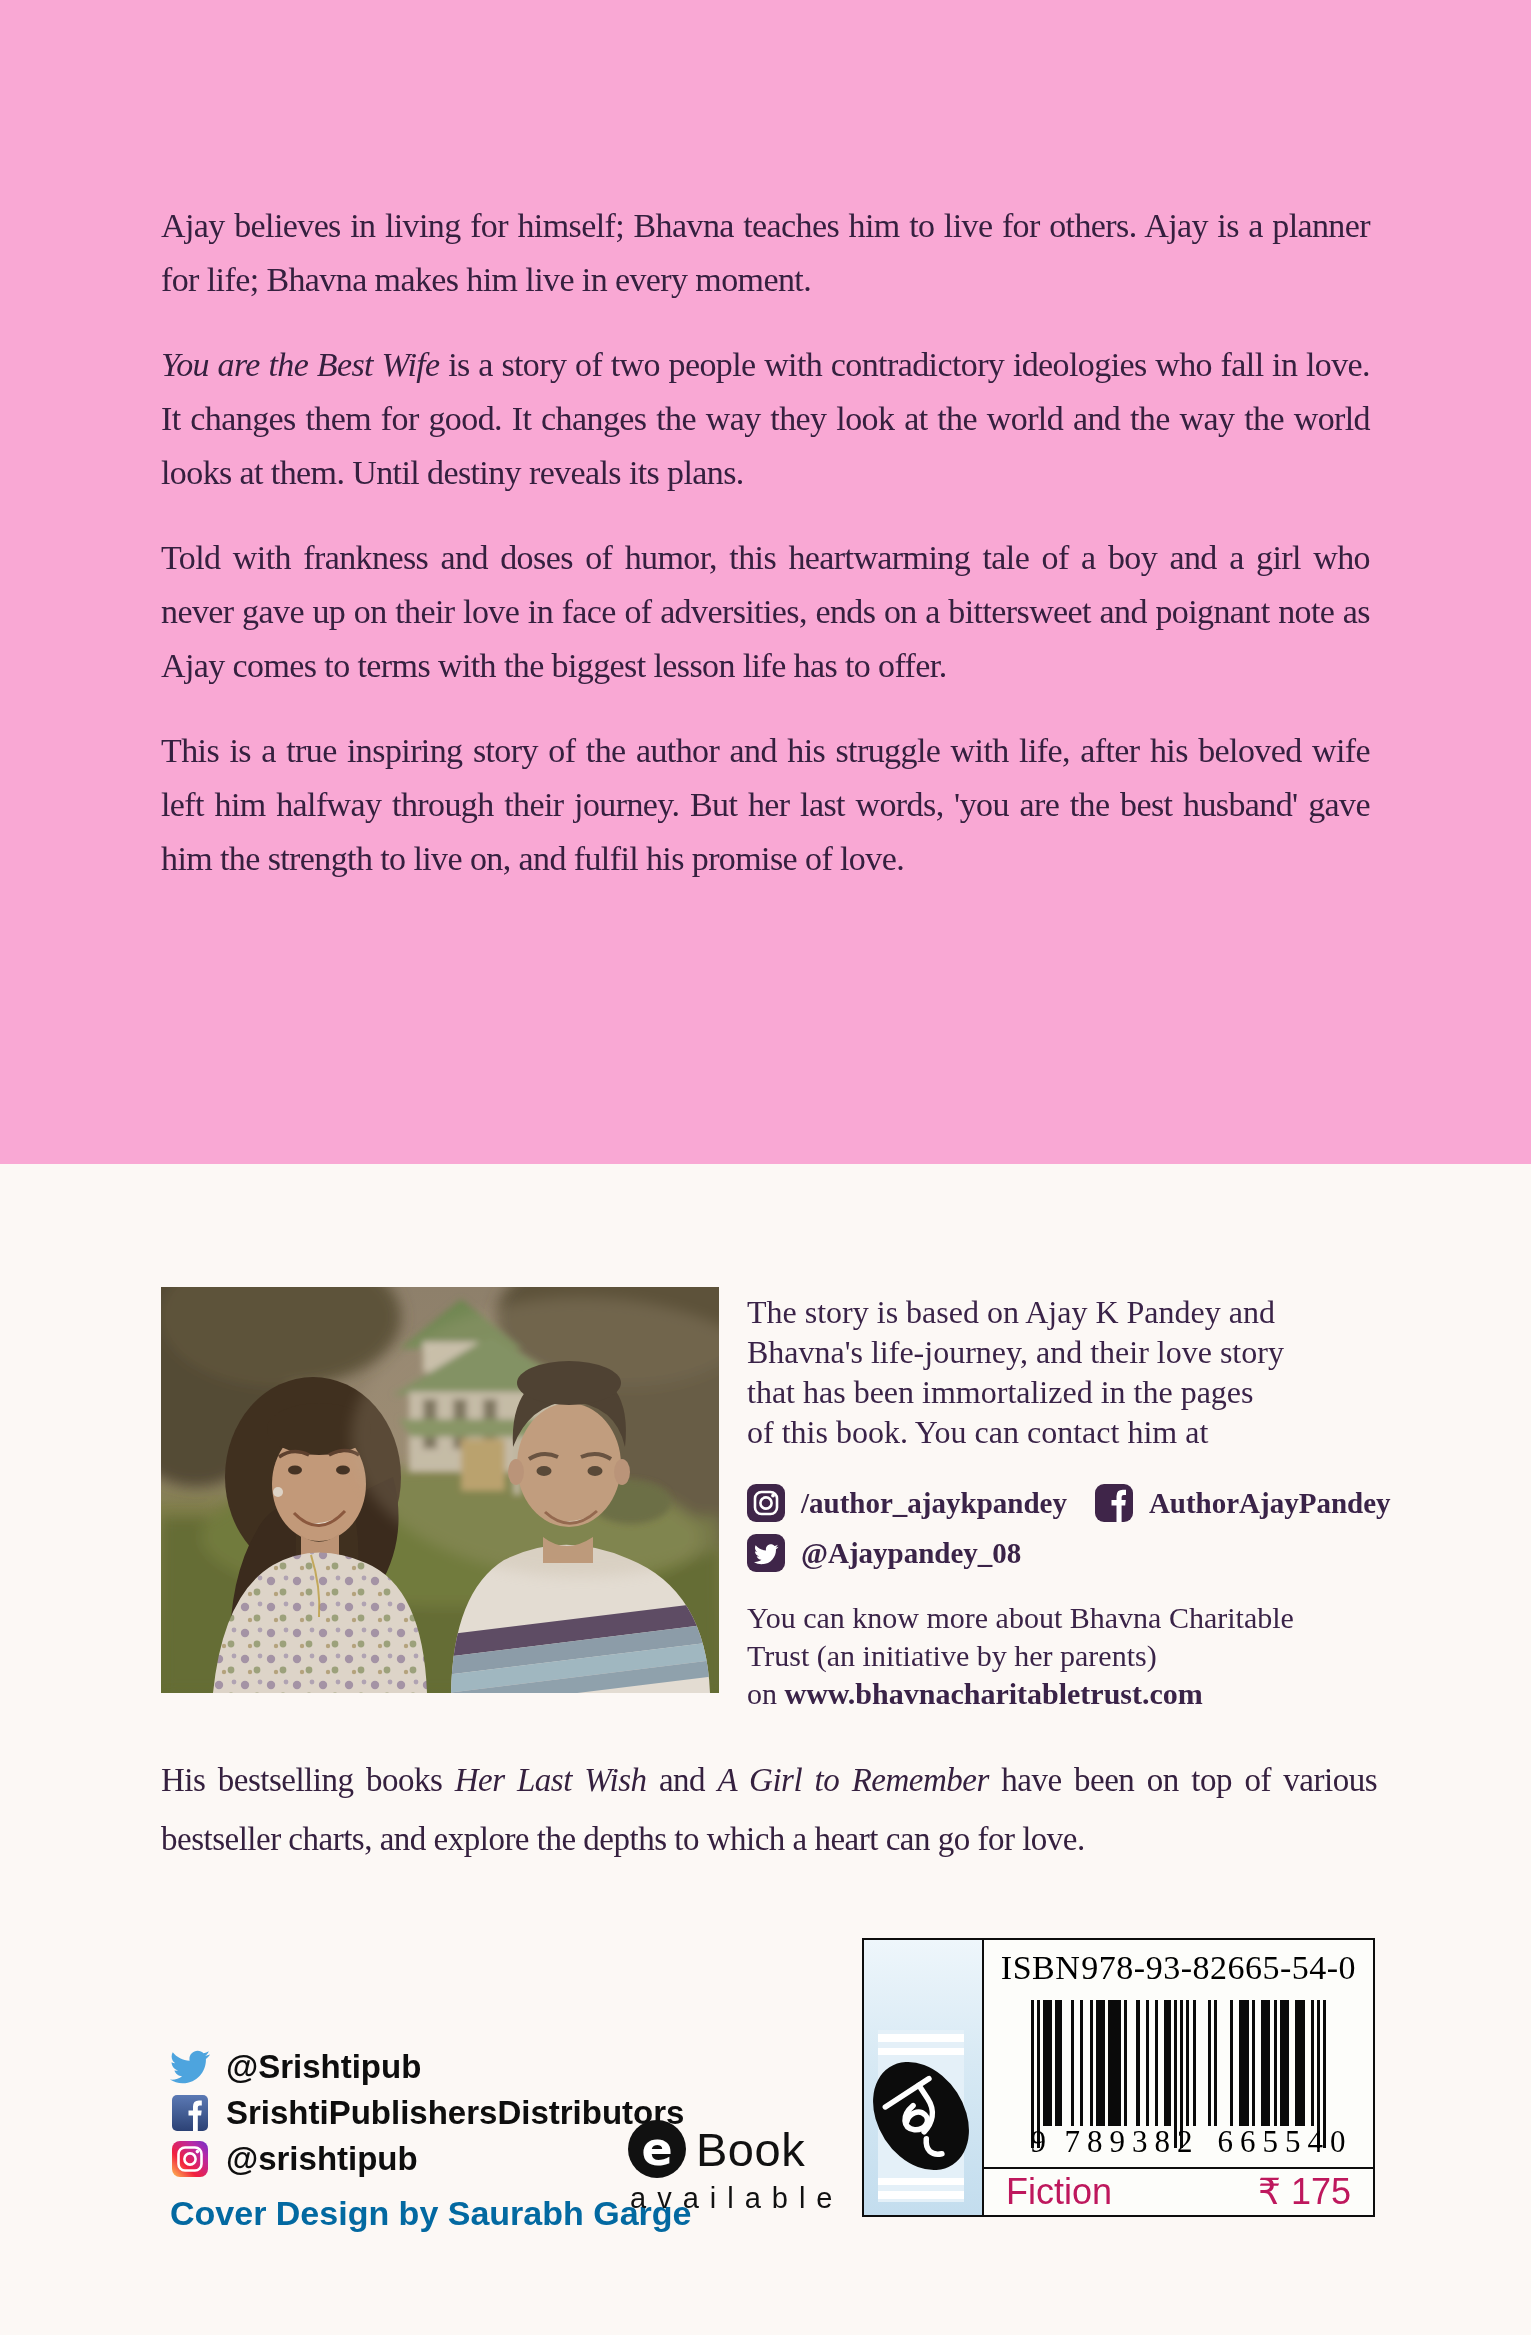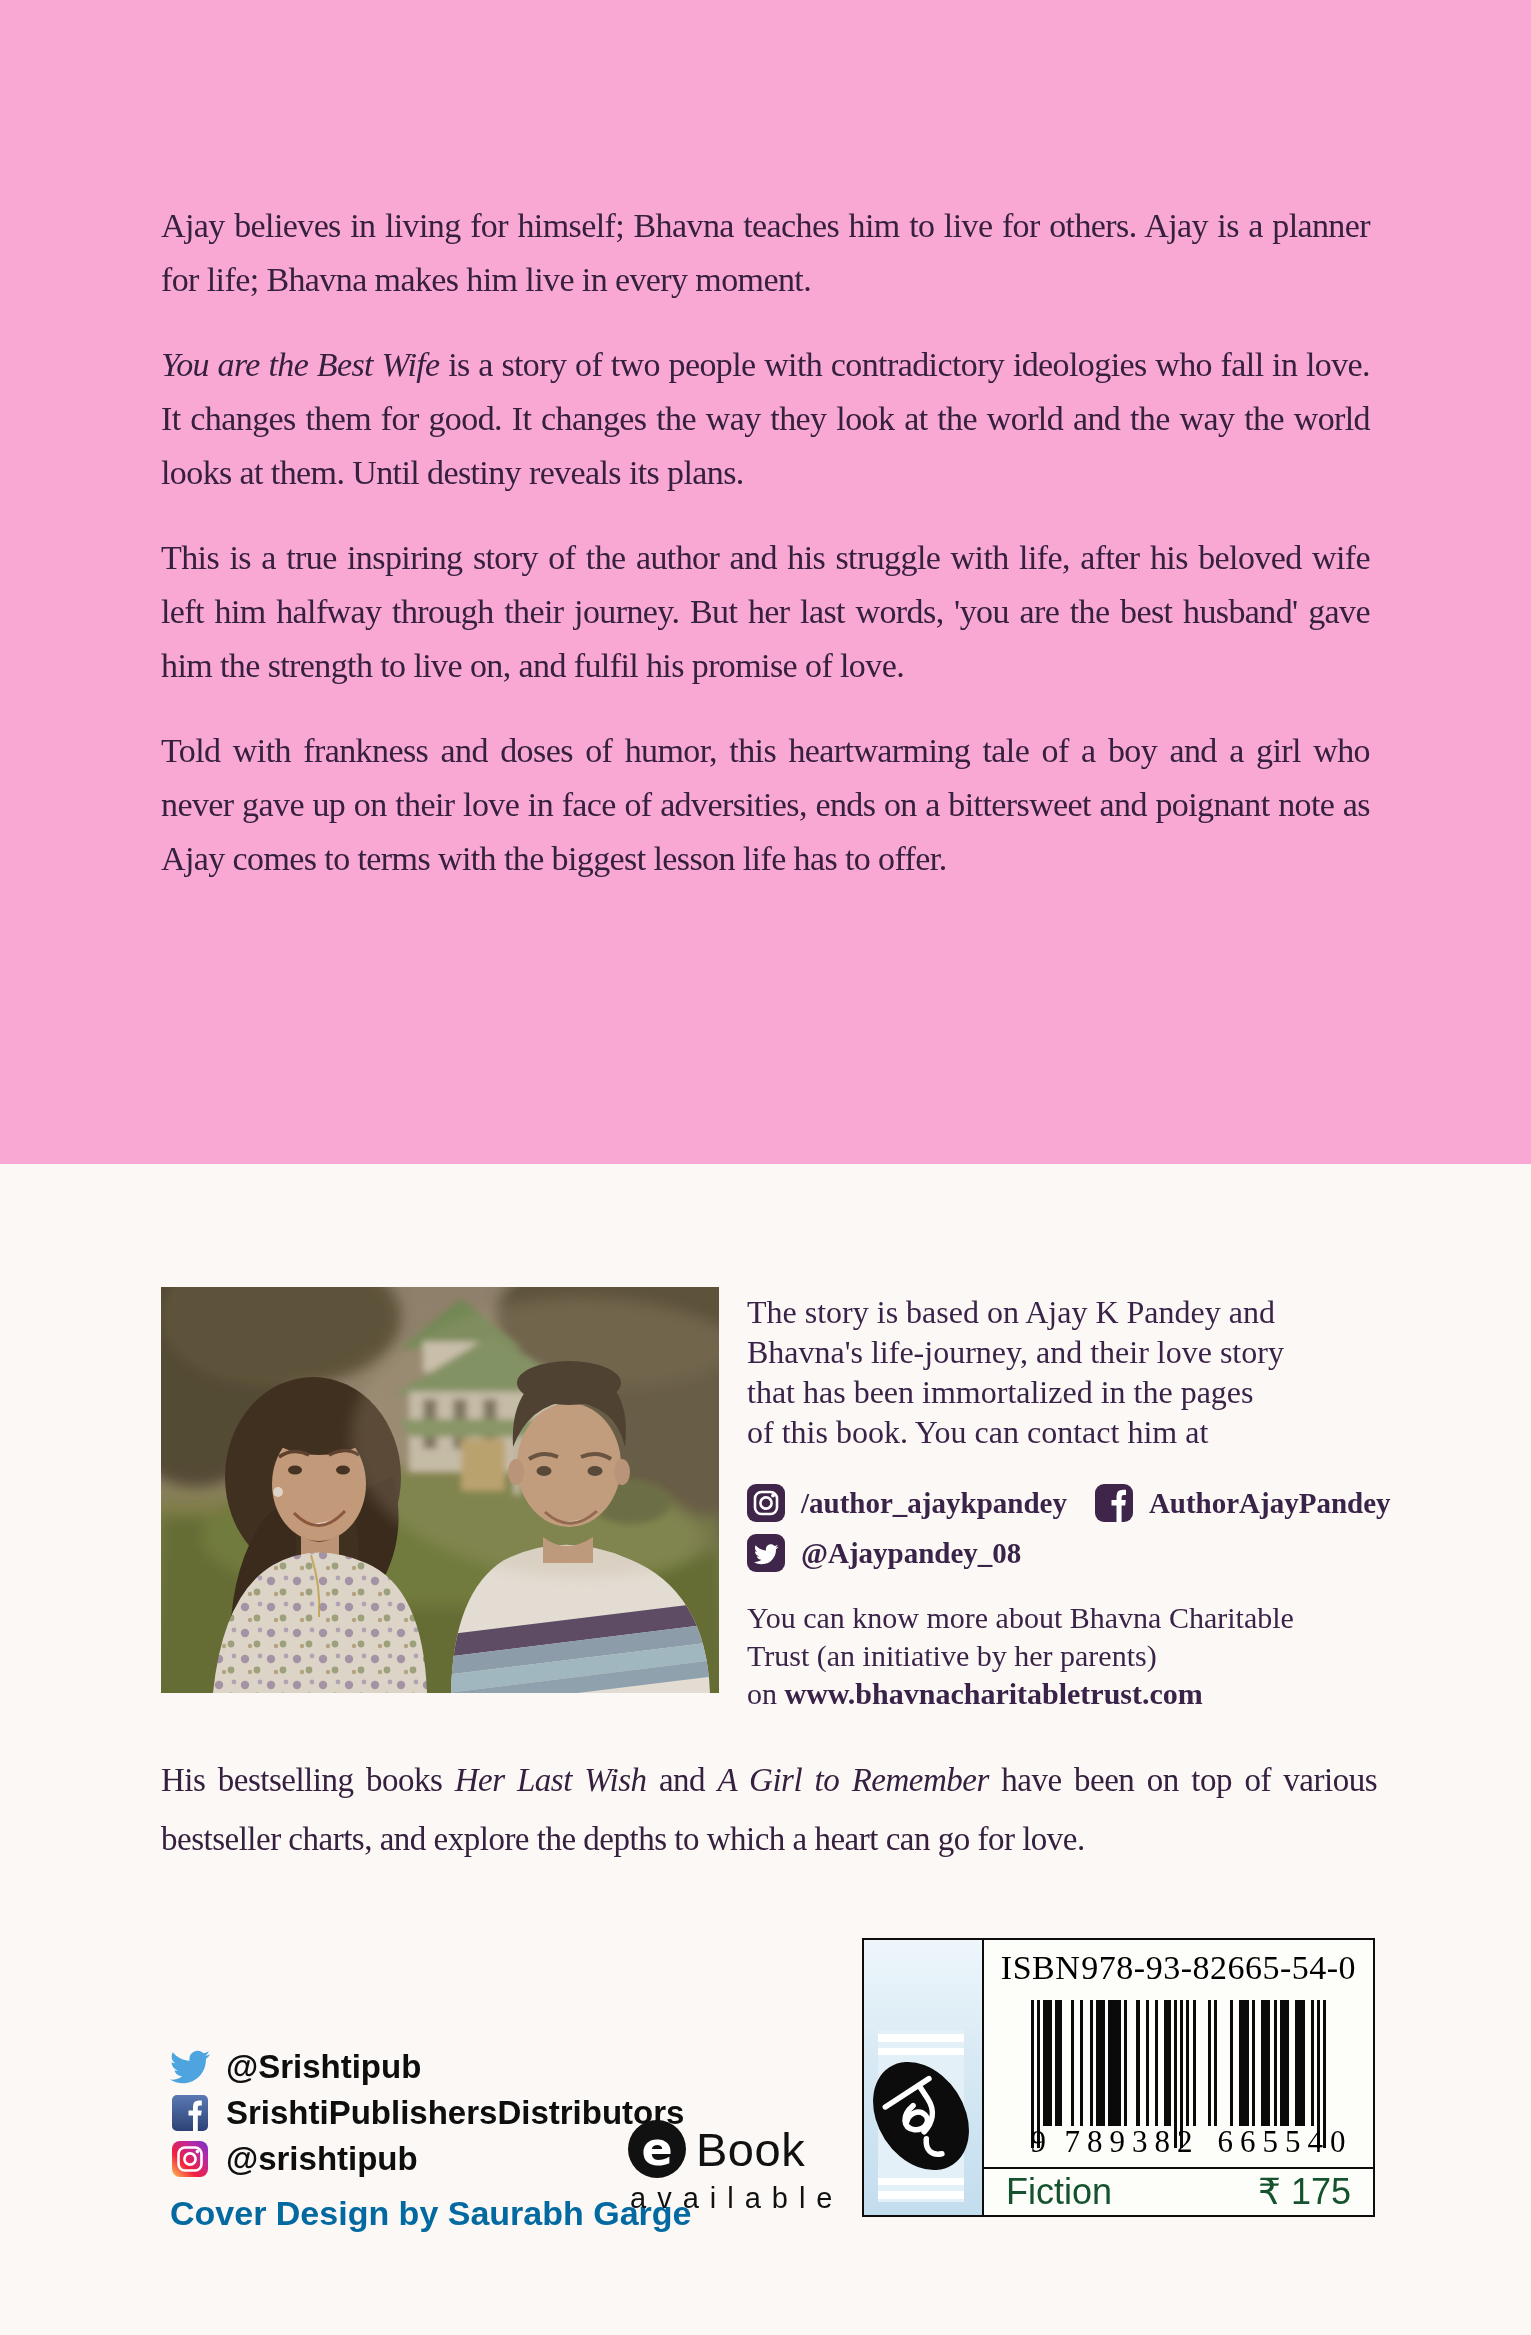--- a/index.html
+++ b/index.html
@@ -65,34 +65,34 @@
     position:absolute;top:184px;left:50%;transform:translateX(-50%);
     width:296px;display:flex;font-size:31px;color:#000;
   }
   .d-first{width:26px;flex:0 0 26px;}
   .d-g1{flex:1;letter-spacing:7px;padding-left:8px;}
   .d-g2{flex:1;letter-spacing:7px;padding-left:18px;}
   .isbn-divider{position:absolute;left:0;right:0;top:227px;height:2px;background:#0d0d0d;}
   .isbn-bottom{
     position:absolute;left:0;right:0;top:229px;bottom:0;
     display:flex;justify-content:space-between;align-items:center;
-    padding:4px 22px;font-family:"Liberation Sans","DejaVu Sans",sans-serif;font-size:36px;color:#14532d;
+    padding:4px 22px;font-family:"Liberation Sans","DejaVu Sans",sans-serif;font-size:36px;color:#be185d;
   }
 </style>
 </head>
 <body>
 
 <div class="page">
 
   <div class="purple-block">
     <div class="blurb">
       <p>Ajay believes in living for himself; Bhavna teaches him to live for others. Ajay is a planner for life; Bhavna makes him live in every moment.</p>
       <p><span class="italic">You are the Best Wife</span><span> is a story of two people with contradictory ideologies who fall in love. It changes them for good. It changes the way they look at the world and the way the world looks at them. Until destiny reveals its plans.</span></p>
+      <p>Told with frankness and doses of humor, this heartwarming tale of a boy and a girl who never gave up on their love in face of adversities, ends on a bittersweet and poignant note as Ajay comes to terms with the biggest lesson life has to offer.</p>
       <p>This is a true inspiring story of the author and his struggle with life, after his beloved wife left him halfway through their journey. But her last words, 'you are the best husband' gave him the strength to live on, and fulfil his promise of love.</p>
-      <p>Told with frankness and doses of humor, this heartwarming tale of a boy and a girl who never gave up on their love in face of adversities, ends on a bittersweet and poignant note as Ajay comes to terms with the biggest lesson life has to offer.</p>
     </div>
   </div>
 
   <svg class="photo" viewBox="0 0 558 406" preserveAspectRatio="none" aria-hidden="true">
     <defs>
       <linearGradient id="sky" x1="0" y1="0" x2="0" y2="1">
         <stop offset="0" stop-color="#8e8270"></stop>
           <stop offset="0.45" stop-color="#958871"></stop>
         <stop offset="0.55" stop-color="#7d7f4a"></stop>
           <stop offset="1" stop-color="#5d6c2f"></stop>

